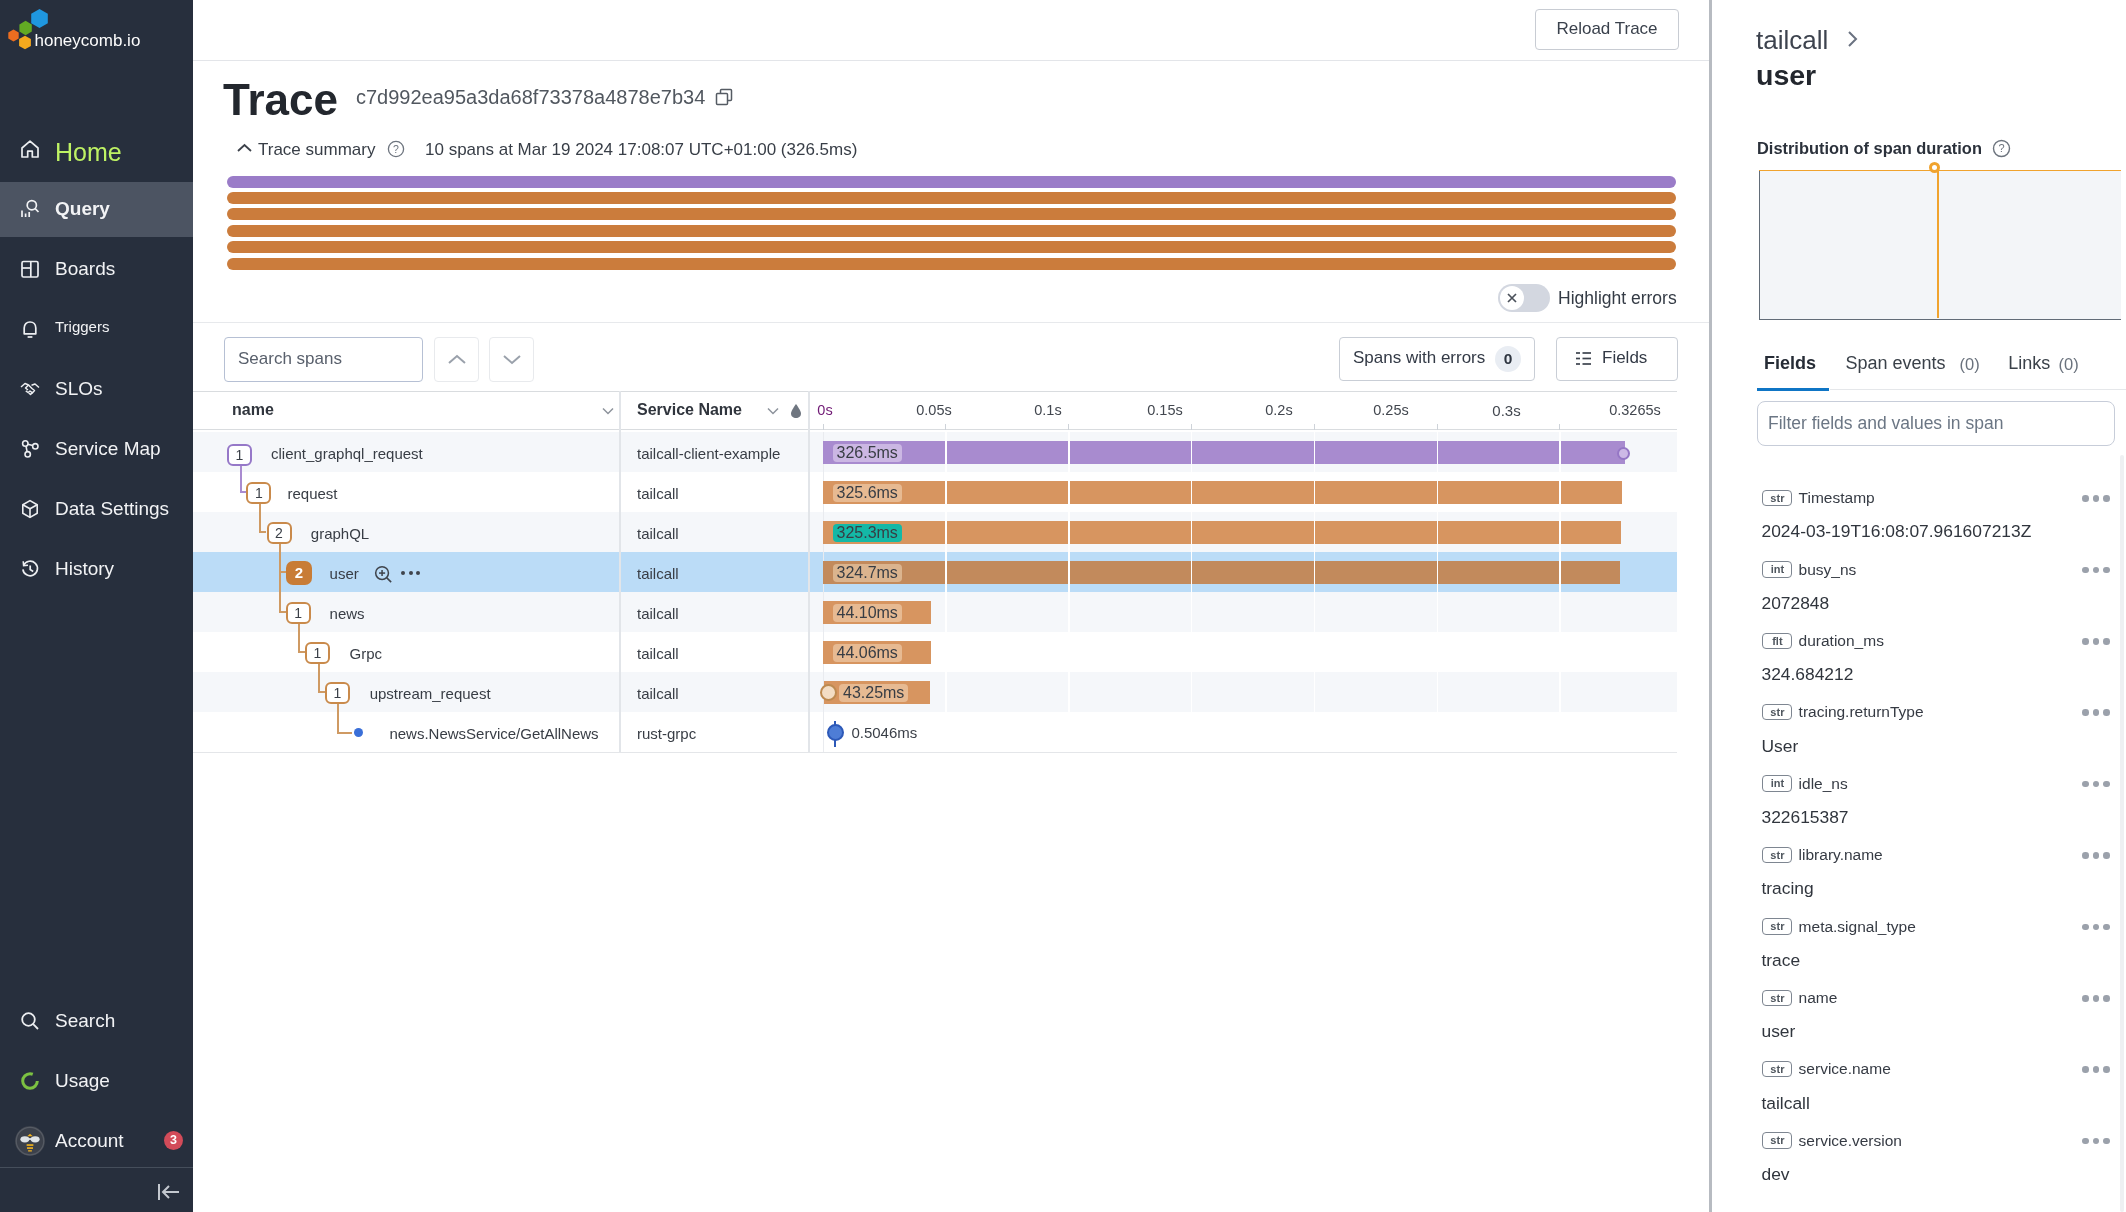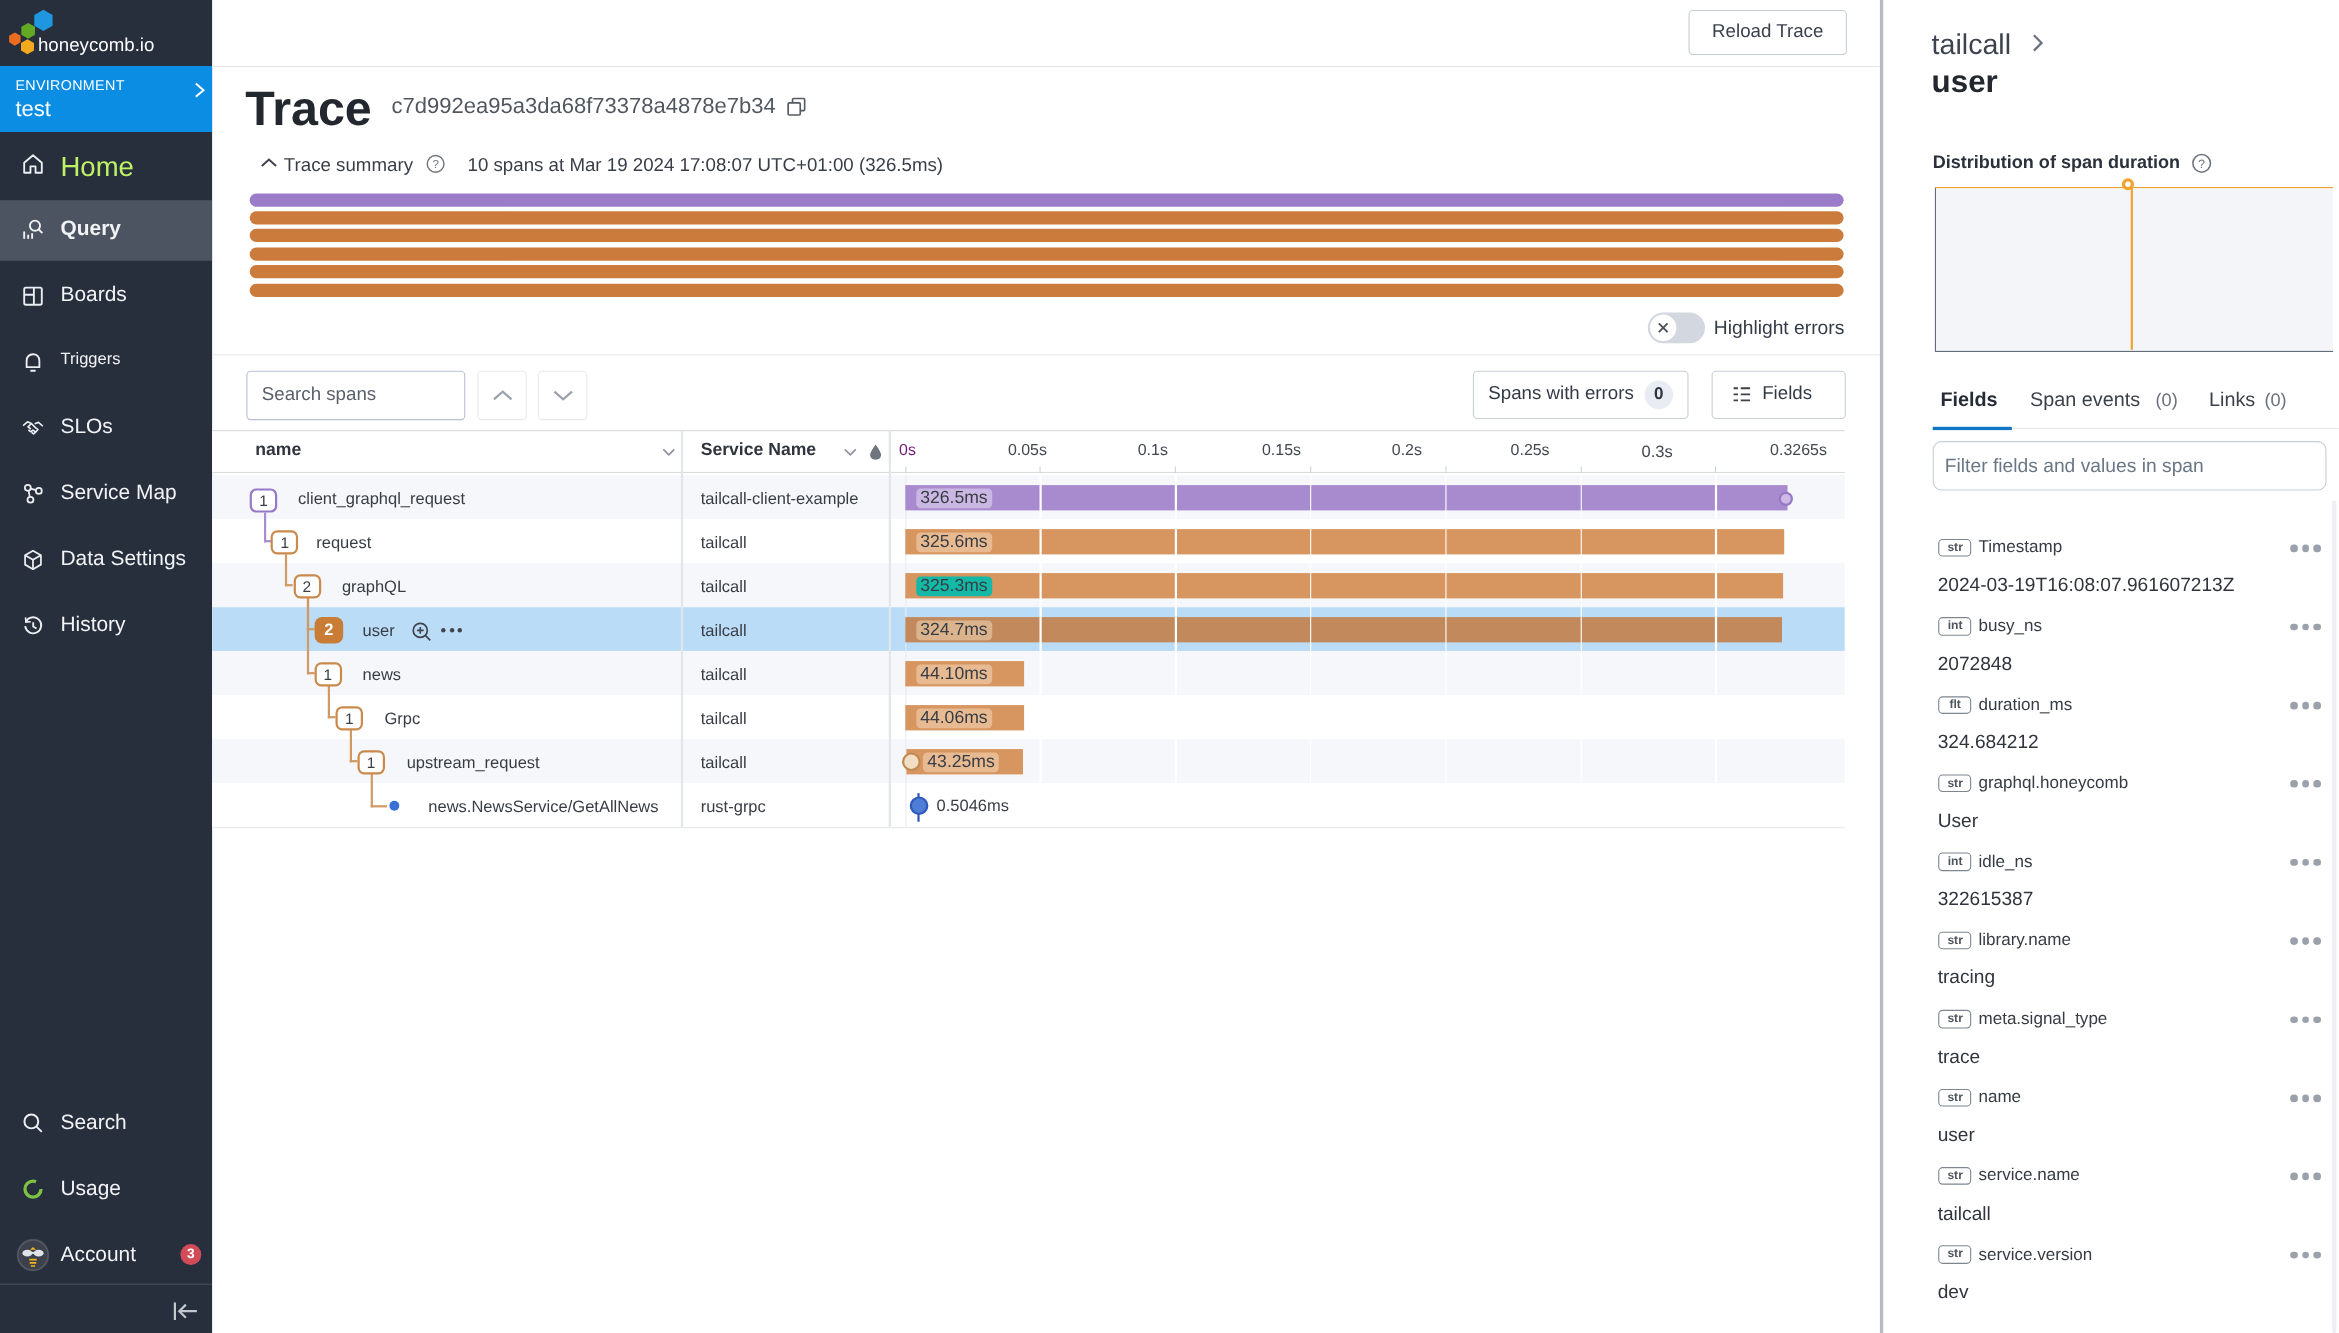--- a/index.html
+++ b/index.html
@@ -12,27 +12,20 @@
 <div class="abs" style="left:0;top:0;width:193px;height:1212px;background:#272f3d;">
 
   <svg class="abs" style="left:0px;top:0px;" width="52" height="52" viewBox="0 0 52 52">
         <polygon points="39.5,8.9 31.2,13.7 31.2,23.3 39.5,28.1 47.8,23.3 47.8,13.7" fill="#1f97e0"></polygon>
         <polygon points="25.6,20.8 19.4,24.4 19.4,31.6 25.6,35.2 31.8,31.6 31.8,24.4" fill="#62aa23"></polygon>
         <polygon points="13.5,29.5 8.3,32.5 8.3,38.5 13.5,41.5 18.7,38.5 18.7,32.5" fill="#eb6d20"></polygon>
         <polygon points="25.0,35.7 19.1,39.1 19.1,45.9 25.0,49.3 30.9,45.9 30.9,39.1" fill="#f4a91e"></polygon>
       </svg>
   <div class="abs" style="left:34.5px;top:31px;font-size:17px;font-weight:300;color:#fdfdfd;letter-spacing:0px;">honeycomb.io</div>
 
-  <div class="abs" style="left:0;top:60px;width:193px;height:60px;background:#0a8de2;">
-    <div class="abs" style="left:14px;top:10px;font-size:13px;color:#fff;letter-spacing:0.3px;">ENVIRONMENT</div>
-    <div class="abs" style="left:14px;top:28px;font-size:20px;color:#fff;">test</div>
-    <svg class="abs" style="left:174px;top:14px;" width="14" height="16" viewBox="0 0 14 16">
-          <path d="M4 2 L11 8 L4 14" stroke="#fff" stroke-width="1.8" fill="none"></path>
-        </svg>
-  </div>
   <div class="abs" style="left:0;top:182px;width:193px;height:55px;background:#4c5462;"></div>
 <svg class="abs" style="left:18px;top:137px;" width="24" height="24" viewBox="0 0 24 24">
         <path d="M4 11 L12 4.2 L20 11 V20 H14.3 V14.2 H9.7 V20 H4 Z" stroke="#eceef1" stroke-width="1.7" fill="none" stroke-linejoin="round"></path>
       </svg>
 <div class="abs" style="left:55px;top:138px;font-size:25px;font-weight:400;color:#bef264;">Home</div>
 <svg class="abs" style="left:18px;top:197px;" width="24" height="24" viewBox="0 0 24 24">
         <g stroke="#f2f3f5" stroke-width="1.7" fill="none">
           <line x1="4" y1="13.5" x2="4" y2="20"></line>
           <line x1="7.6" y1="16.5" x2="7.6" y2="20"></line>
           <line x1="11.2" y1="15" x2="11.2" y2="20"></line>
@@ -348,21 +341,21 @@
 <div class="abs" style="left:2092.8px;top:566.6px;width:6.5px;height:6.5px;border-radius:50%;background:#9ba1ab;"></div>
 <div class="abs" style="left:2103.4px;top:566.6px;width:6.5px;height:6.5px;border-radius:50%;background:#9ba1ab;"></div>
 <div class="abs" style="left:1761.5px;top:592.7px;font-size:17.4px;color:#30353d;">2072848</div>
 <div class="abs" style="left:1762.4px;top:632.5px;width:30px;height:16.5px;border:1.4px solid #7e8691;border-radius:4px;font-size:11px;font-weight:700;color:#4f565e;text-align:center;line-height:14.5px;">flt</div>
 <div class="abs" style="left:1798.6px;top:632.0px;font-size:15.5px;color:#363b44;">duration_ms</div>
 <div class="abs" style="left:2082px;top:638.0px;width:6.5px;height:6.5px;border-radius:50%;background:#9ba1ab;"></div>
 <div class="abs" style="left:2092.8px;top:638.0px;width:6.5px;height:6.5px;border-radius:50%;background:#9ba1ab;"></div>
 <div class="abs" style="left:2103.4px;top:638.0px;width:6.5px;height:6.5px;border-radius:50%;background:#9ba1ab;"></div>
 <div class="abs" style="left:1761.5px;top:664.1px;font-size:17.4px;color:#30353d;">324.684212</div>
 <div class="abs" style="left:1762.4px;top:703.9px;width:30px;height:16.5px;border:1.4px solid #7e8691;border-radius:4px;font-size:11px;font-weight:700;color:#4f565e;text-align:center;line-height:14.5px;">str</div>
-<div class="abs" style="left:1798.6px;top:703.4px;font-size:15.5px;color:#363b44;">graphql.honeycomb</div>
+<div class="abs" style="left:1798.6px;top:703.4px;font-size:15.5px;color:#363b44;">tracing.returnType</div>
 <div class="abs" style="left:2082px;top:709.4px;width:6.5px;height:6.5px;border-radius:50%;background:#9ba1ab;"></div>
 <div class="abs" style="left:2092.8px;top:709.4px;width:6.5px;height:6.5px;border-radius:50%;background:#9ba1ab;"></div>
 <div class="abs" style="left:2103.4px;top:709.4px;width:6.5px;height:6.5px;border-radius:50%;background:#9ba1ab;"></div>
 <div class="abs" style="left:1761.5px;top:735.5px;font-size:17.4px;color:#30353d;">User</div>
 <div class="abs" style="left:1762.4px;top:775.3px;width:30px;height:16.5px;border:1.4px solid #7e8691;border-radius:4px;font-size:11px;font-weight:700;color:#4f565e;text-align:center;line-height:14.5px;">int</div>
 <div class="abs" style="left:1798.6px;top:774.8px;font-size:15.5px;color:#363b44;">idle_ns</div>
 <div class="abs" style="left:2082px;top:780.8px;width:6.5px;height:6.5px;border-radius:50%;background:#9ba1ab;"></div>
 <div class="abs" style="left:2092.8px;top:780.8px;width:6.5px;height:6.5px;border-radius:50%;background:#9ba1ab;"></div>
 <div class="abs" style="left:2103.4px;top:780.8px;width:6.5px;height:6.5px;border-radius:50%;background:#9ba1ab;"></div>
 <div class="abs" style="left:1761.5px;top:806.9px;font-size:17.4px;color:#30353d;">322615387</div>

